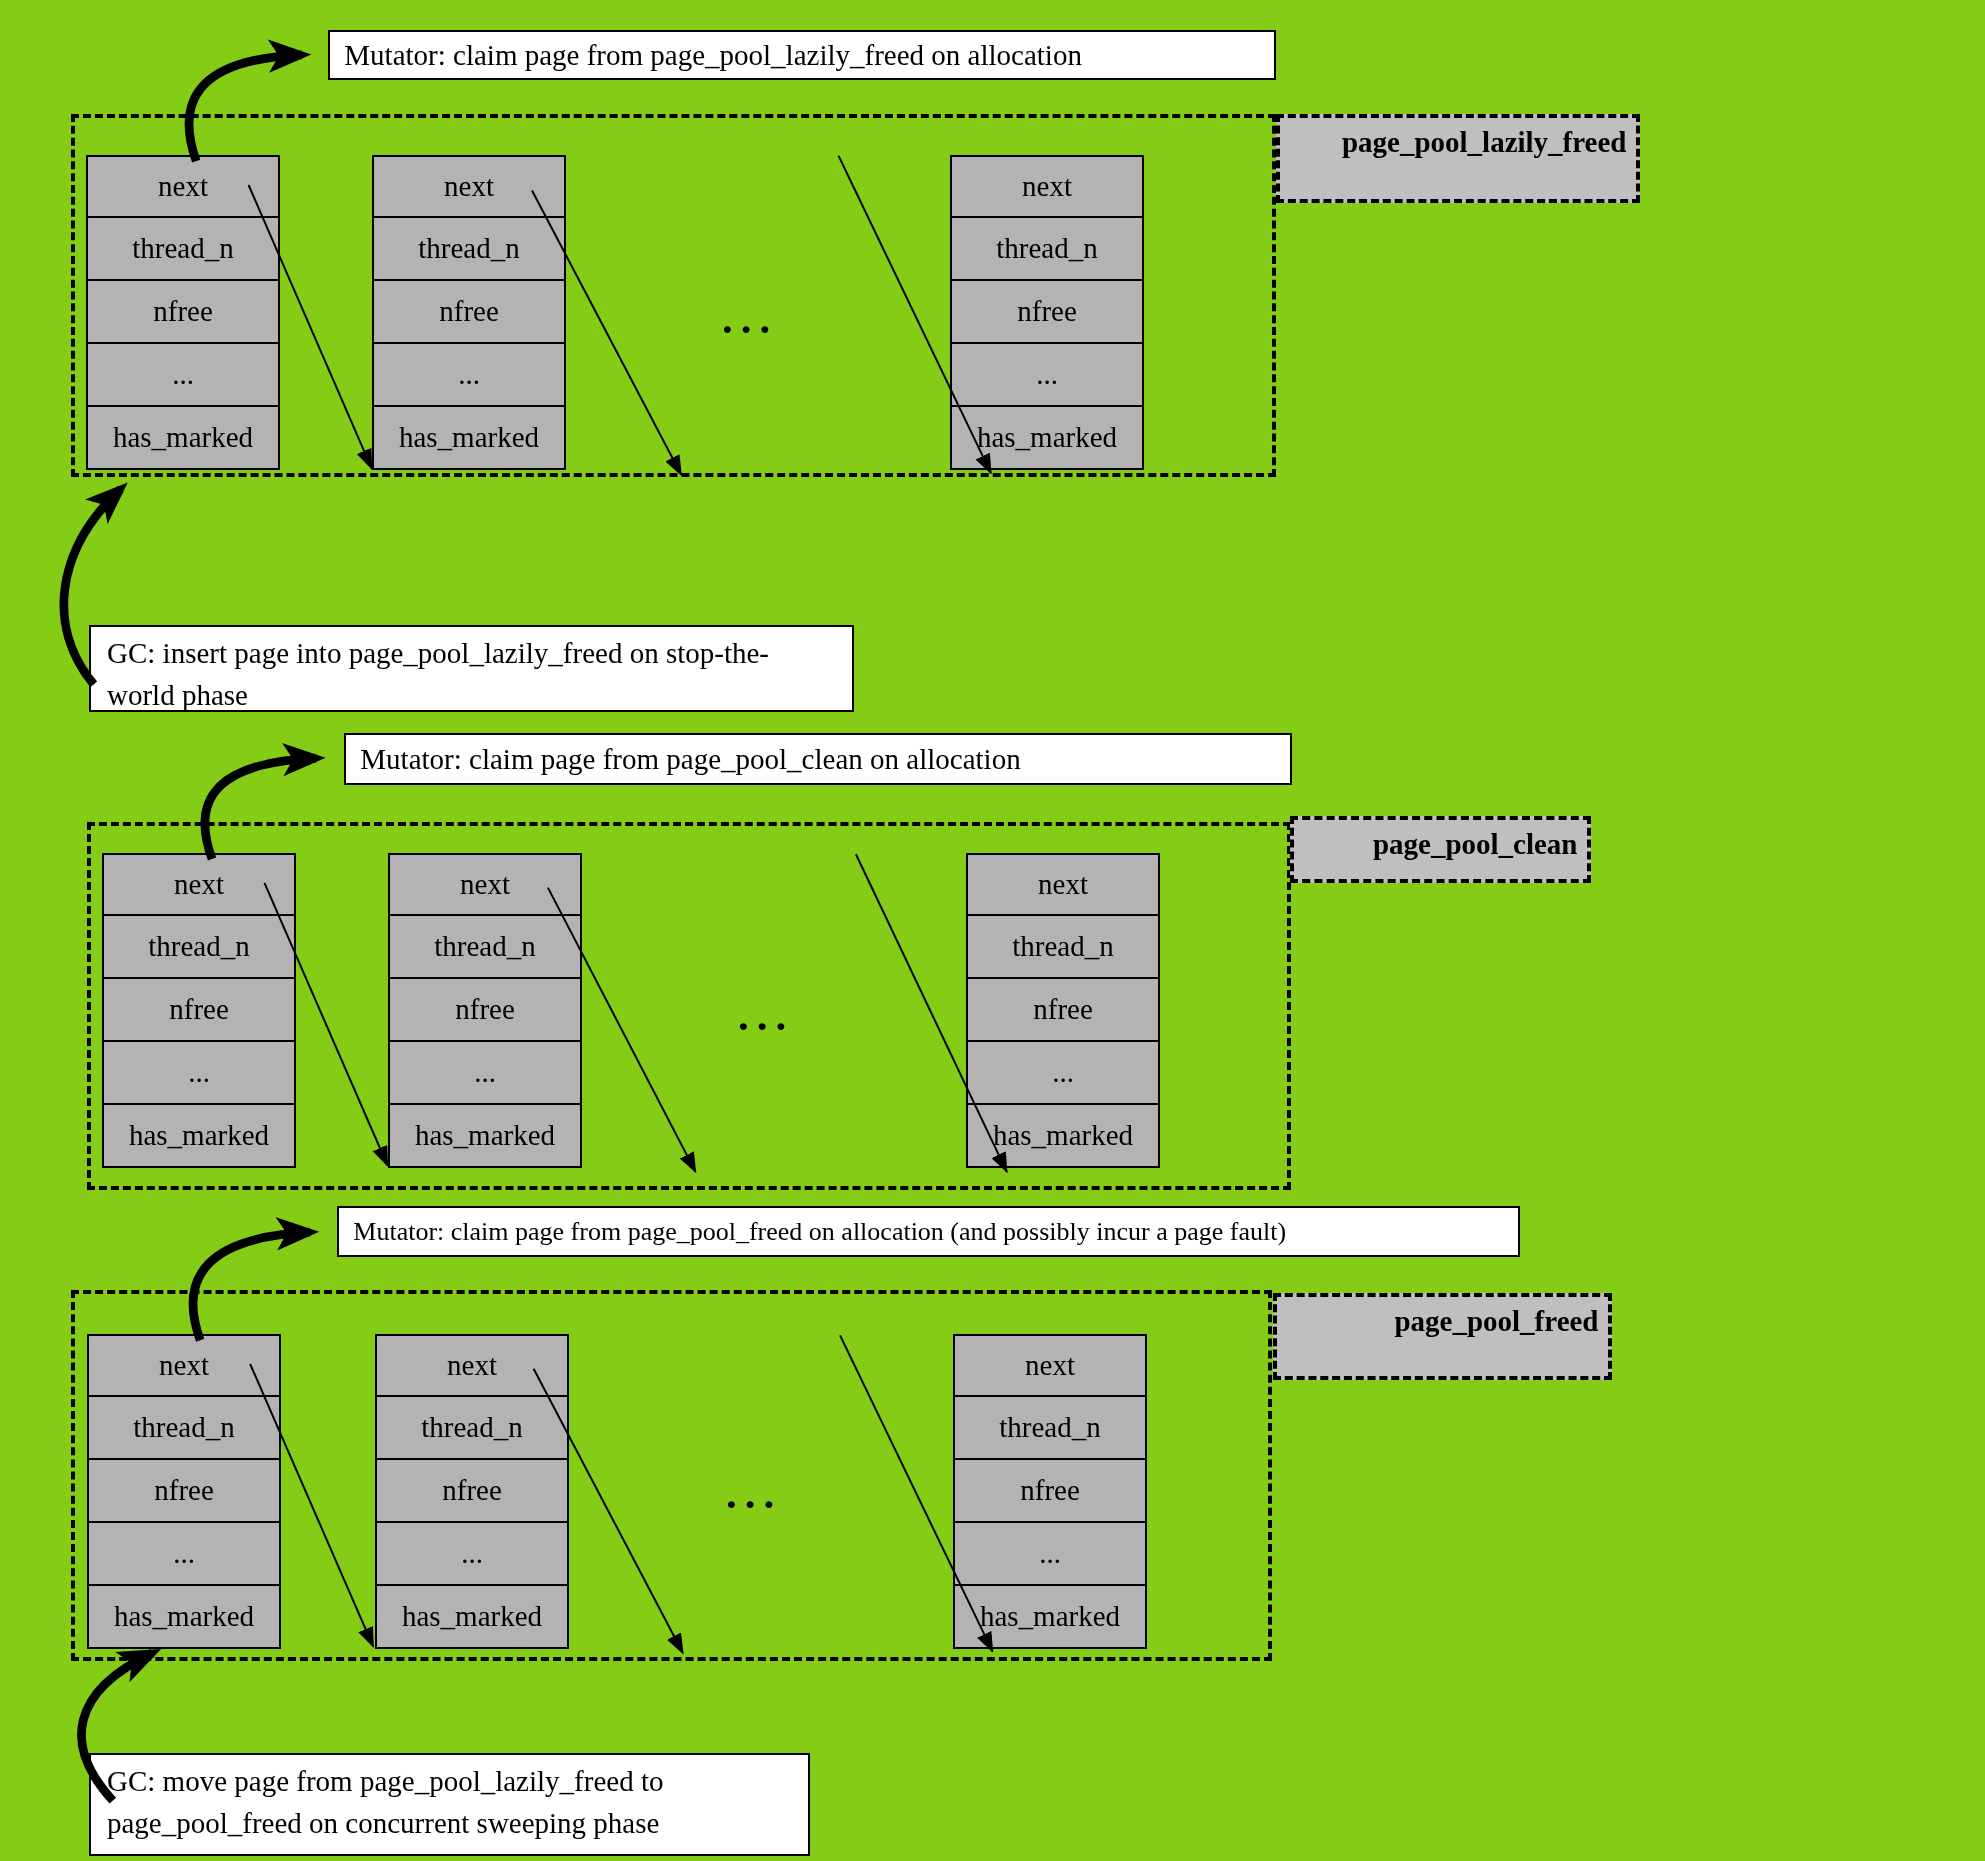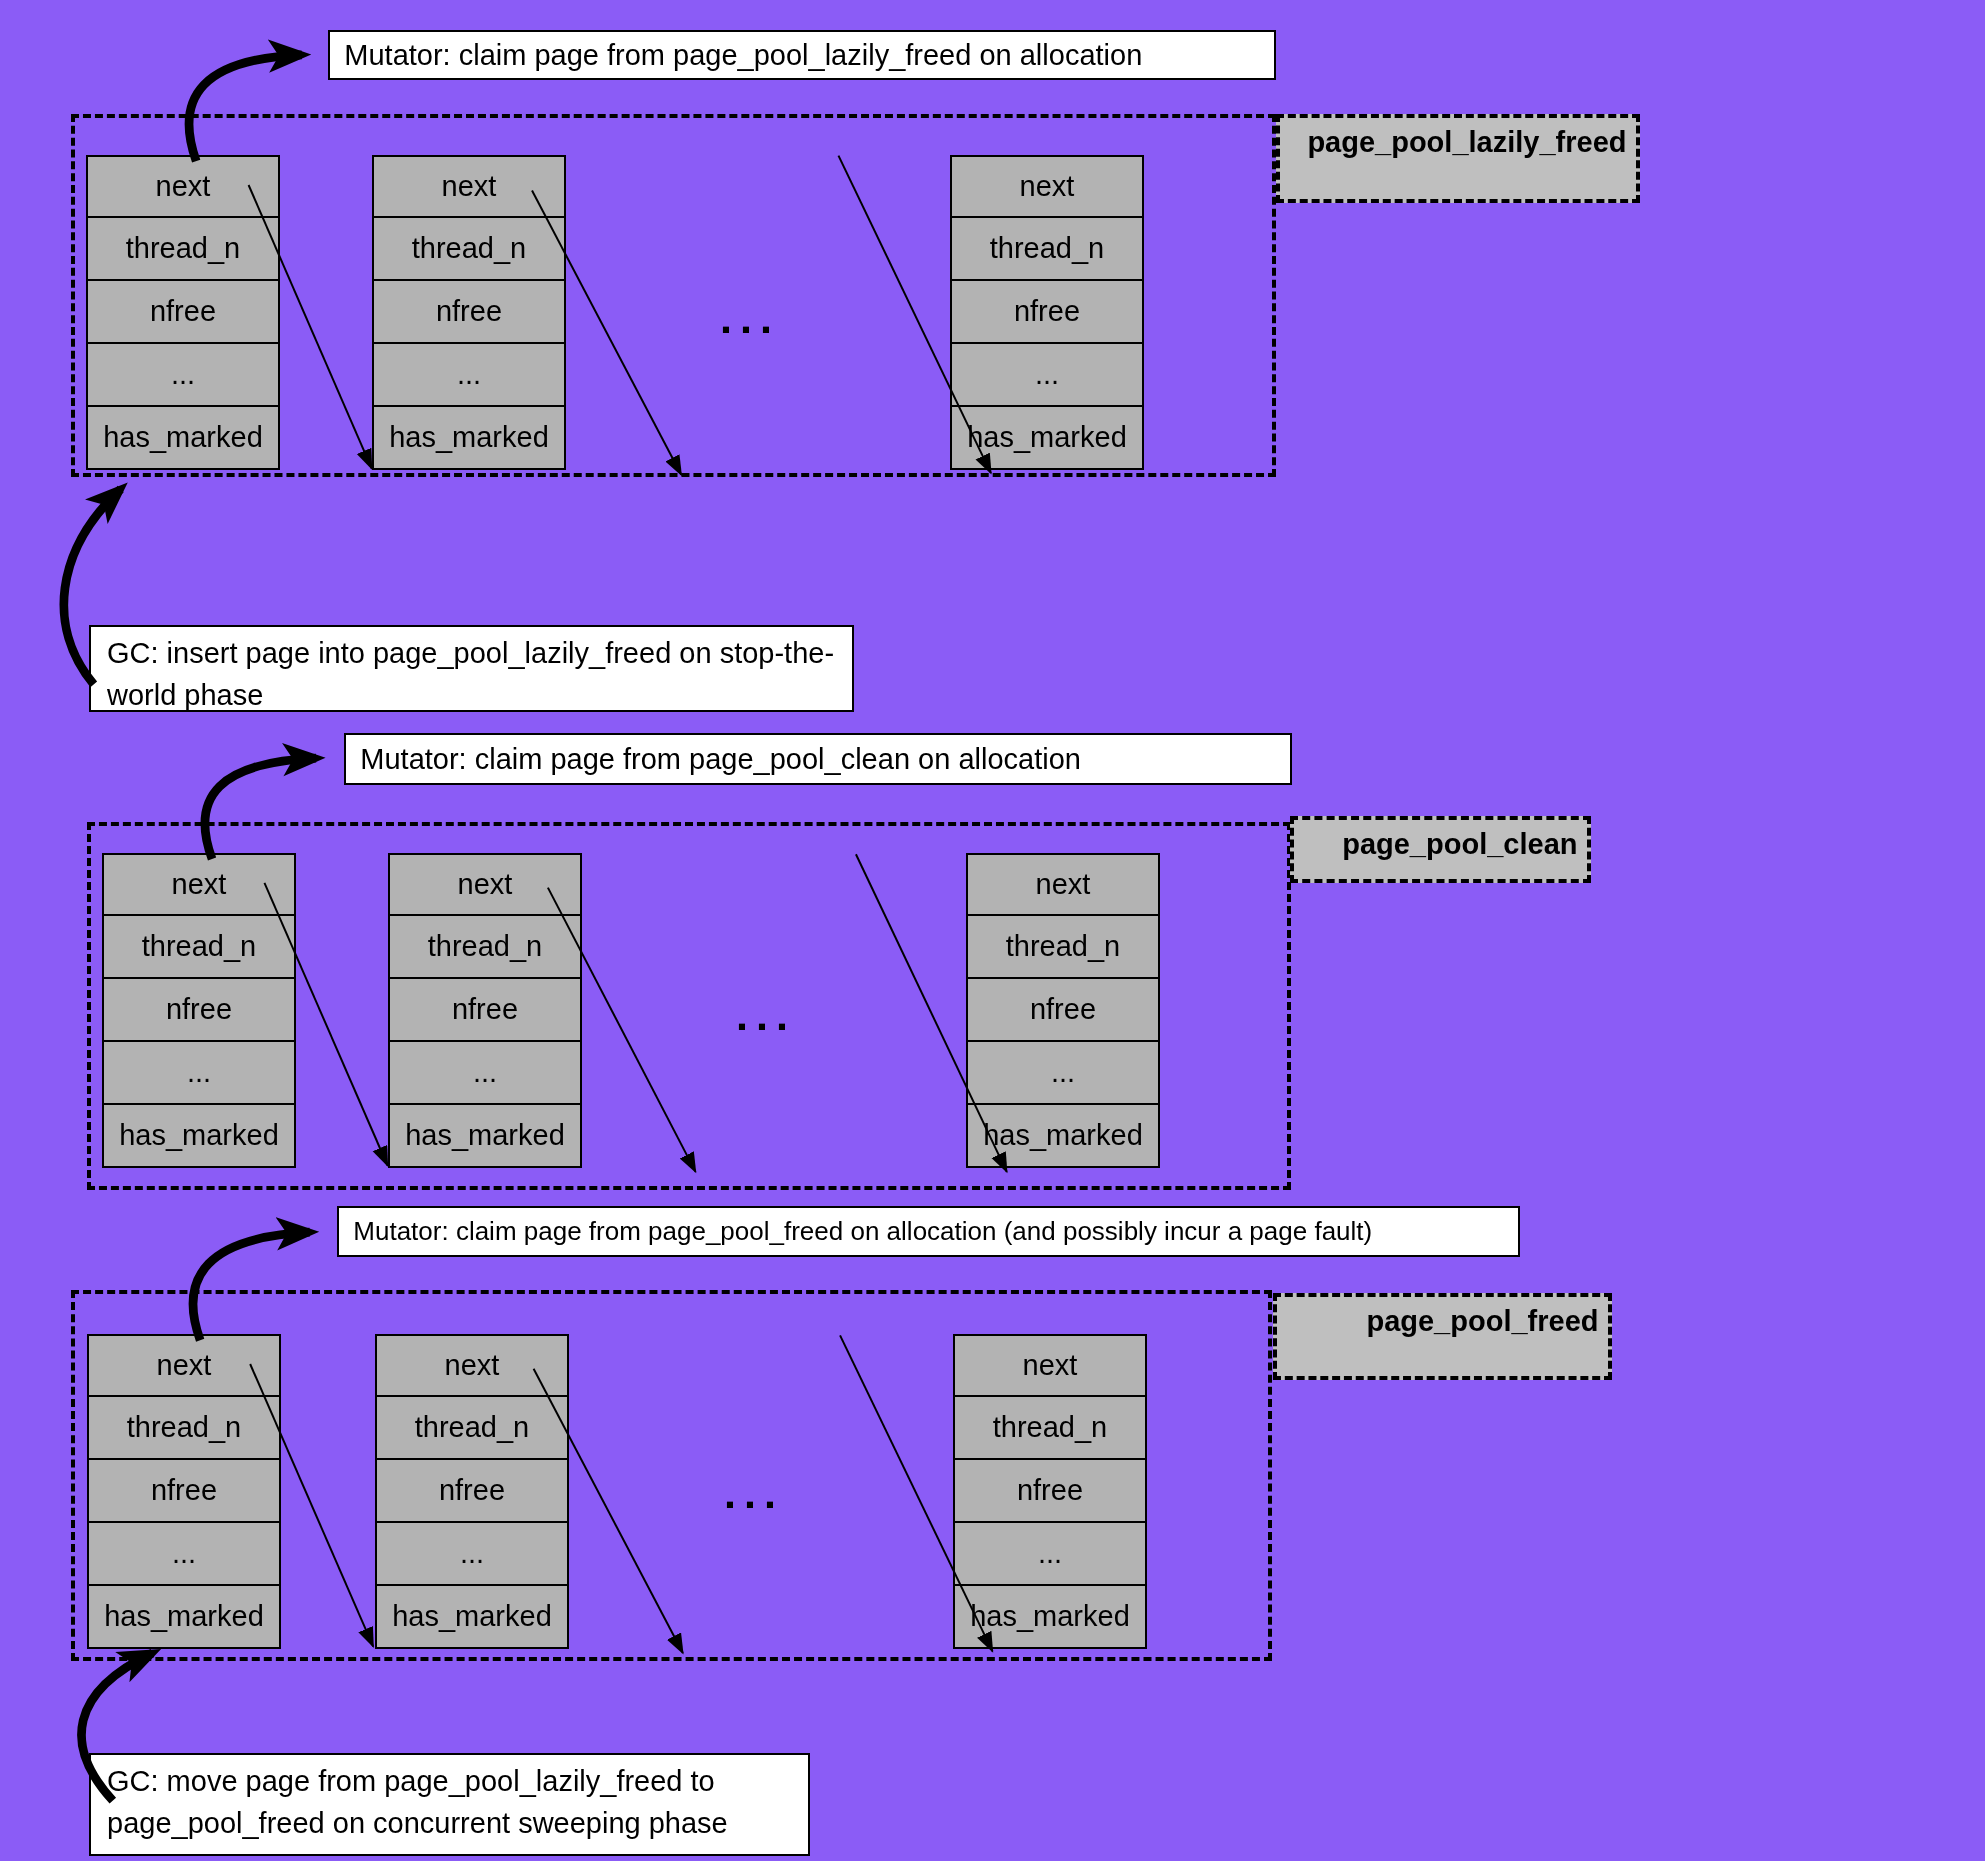--- a/index.html
+++ b/index.html
@@ -1,20 +1,20 @@
 <!DOCTYPE html>
 <html style="font-size:12.7px"><head>
 <meta charset="utf-8">
 <style>
   html,body{margin:0;padding:0;background:#ffffff;}
   .page{
     position:relative;
     width:1985px;height:1861px;
-    background:#8b5cf6;
-    font-family:Liberation Sans, sans-serif;
+    background:#84cc16;
+    font-family:Liberation Serif, serif;
     color:#000;
     overflow:hidden;
   }
   .container{
     position:absolute;
     border:4px dashed #000;
     box-sizing:border-box;
     background:transparent;
     z-index:1;
   }

